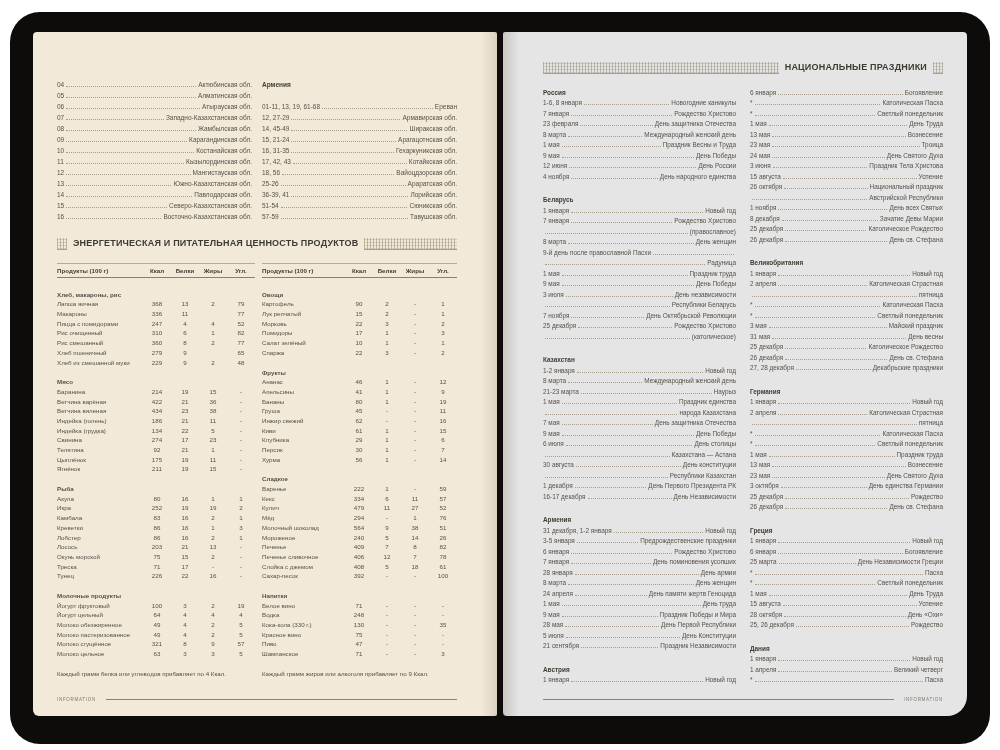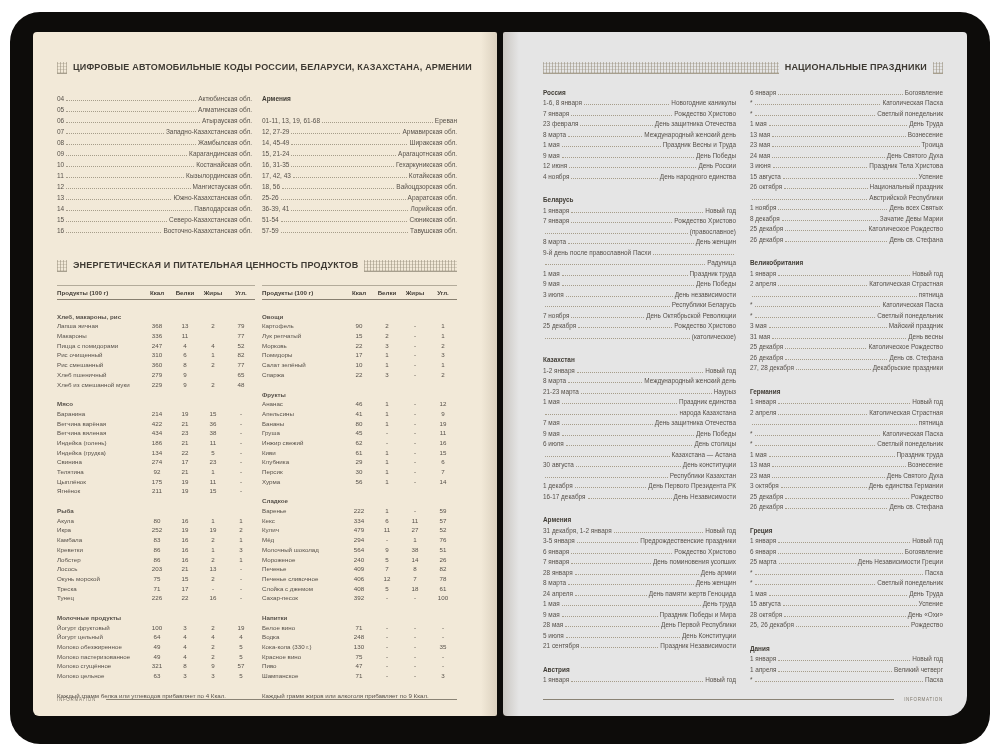--- a/index.html
+++ b/index.html
@@ -14,21 +14,21 @@
   .page.left .content{padding:28px 40px 0 24px;}
   .page.right .content{padding:28px 24px 0 40px;}
   .bar{display:flex;height:14px;align-items:stretch;}
   .bar-title{font-weight:700;font-size:9px;line-height:14px;color:#3e3a33;letter-spacing:0.2px;padding:0 6px;white-space:nowrap;}
   .stripes{background:
       repeating-linear-gradient(90deg,rgba(150,141,122,0.55) 0 1px,transparent 1px 3px),
       repeating-linear-gradient(0deg,rgba(150,141,122,0.3) 0 1px,transparent 1px 3px);
       border-bottom:1px solid #a79f8e;margin-top:2px;}
   .stripes.small{width:10px;flex:none;}
   .stripes.fill{flex:1;}
-  .mt16{margin-top:24px;}
+  .mt16{margin-top:16px;}
   .codes-cols{display:flex;margin-top:17px;}
   .ccol{width:195px;}
   .ccol + .ccol{margin-left:10px;}
   .lrow{height:11px;font-size:6.5px;color:#57514a;display:flex;align-items:flex-end;white-space:nowrap;}
   .hrow{height:10.5px;font-size:6.4px;color:#57514a;display:flex;align-items:flex-end;white-space:nowrap;}
   .bold{font-weight:700;color:#403c35;}
   .dots{flex:1 1 8px;min-width:6px;border-bottom:1px dotted #a69d8a;margin:0 2px 1px 2px;}
   .food-cols{display:flex;margin-top:13px;}
   .fcol{width:198px;}
   .fcol + .fcol{margin-left:7px;width:195px;}
@@ -54,25 +54,20 @@
   .pfoot .rule + .lbl{margin-left:10px;}
 </style>
 </head>
 <body>
 
 <div class="cover"></div>
 
 <div class="page left">
   <div class="content">
     <section>
-      <div class="bar">
-        <span class="stripes small"></span>
-        <span class="bar-title">ЦИФРОВЫЕ АВТОМОБИЛЬНЫЕ КОДЫ РОССИИ, БЕЛАРУСИ, КАЗАХСТАНА, АРМЕНИИ</span>
-        <span class="stripes fill"></span>
-      </div>
       <div class="codes-cols">
         <div class="ccol">
             <div class="lrow">
               <span>04</span>
               <span class="dots"></span>
               <span>Актюбинская обл.</span>
             </div>
             <div class="lrow">
               <span>05</span>
               <span class="dots"></span>

